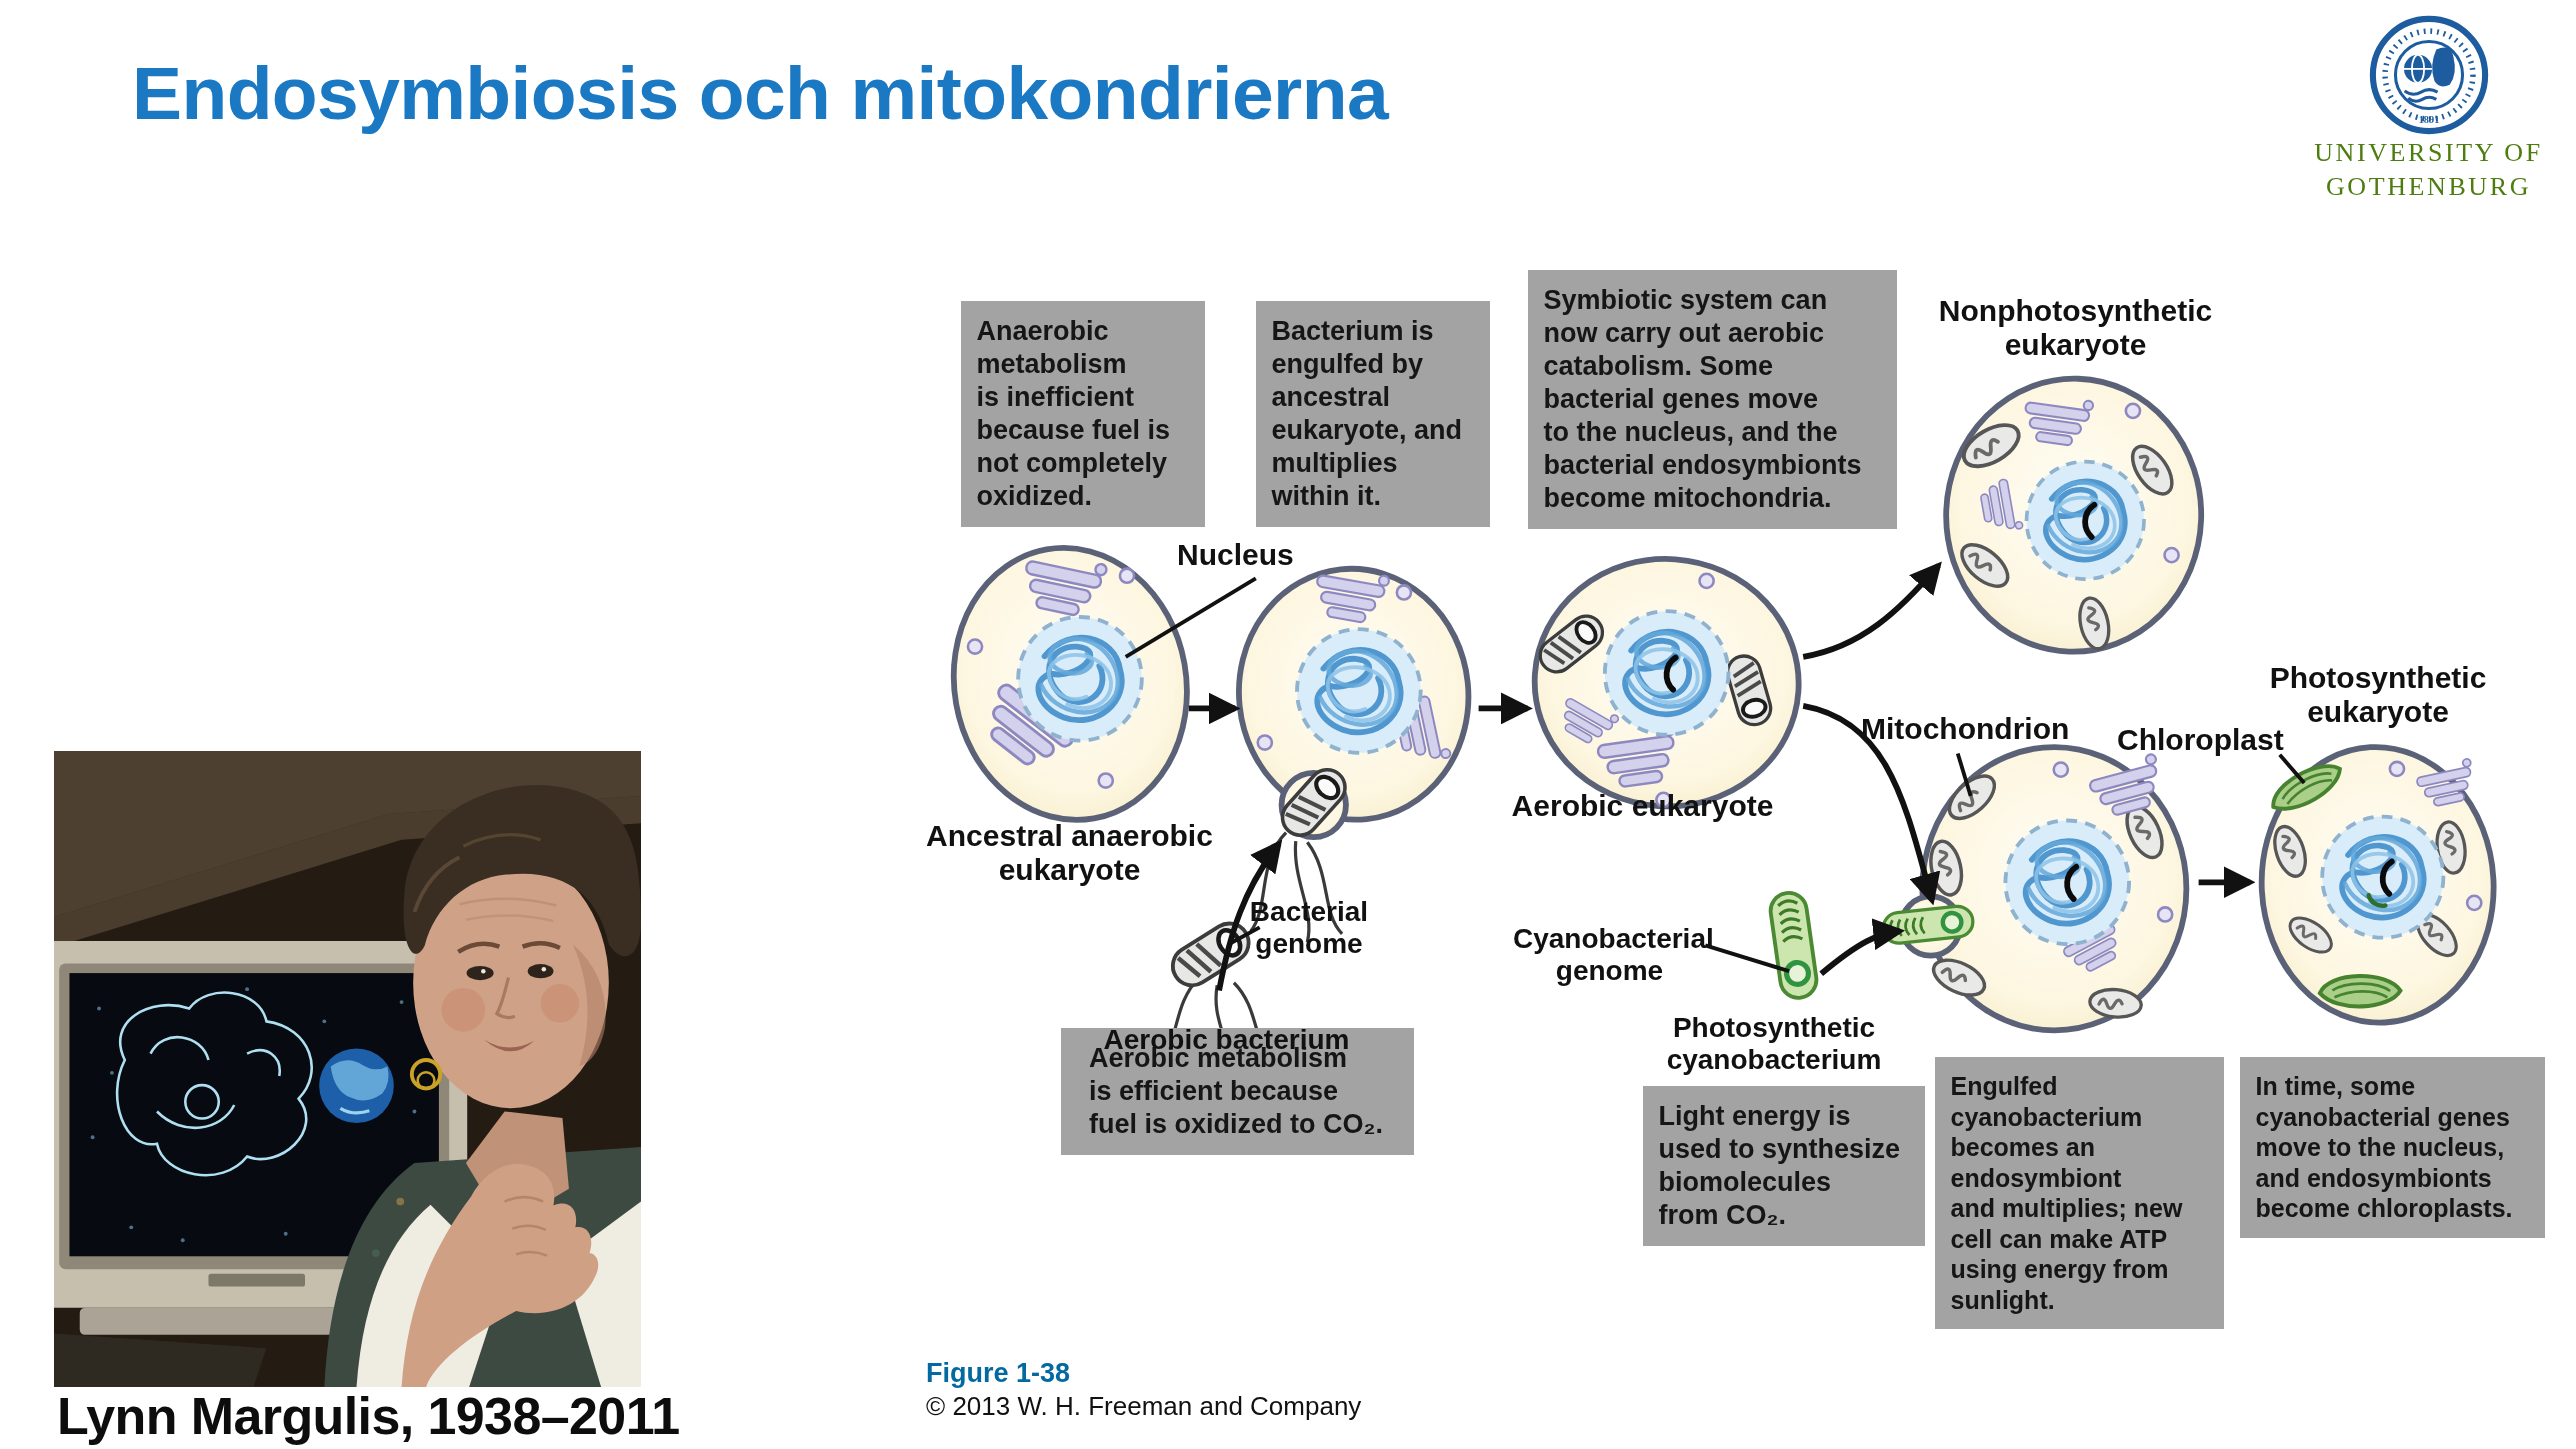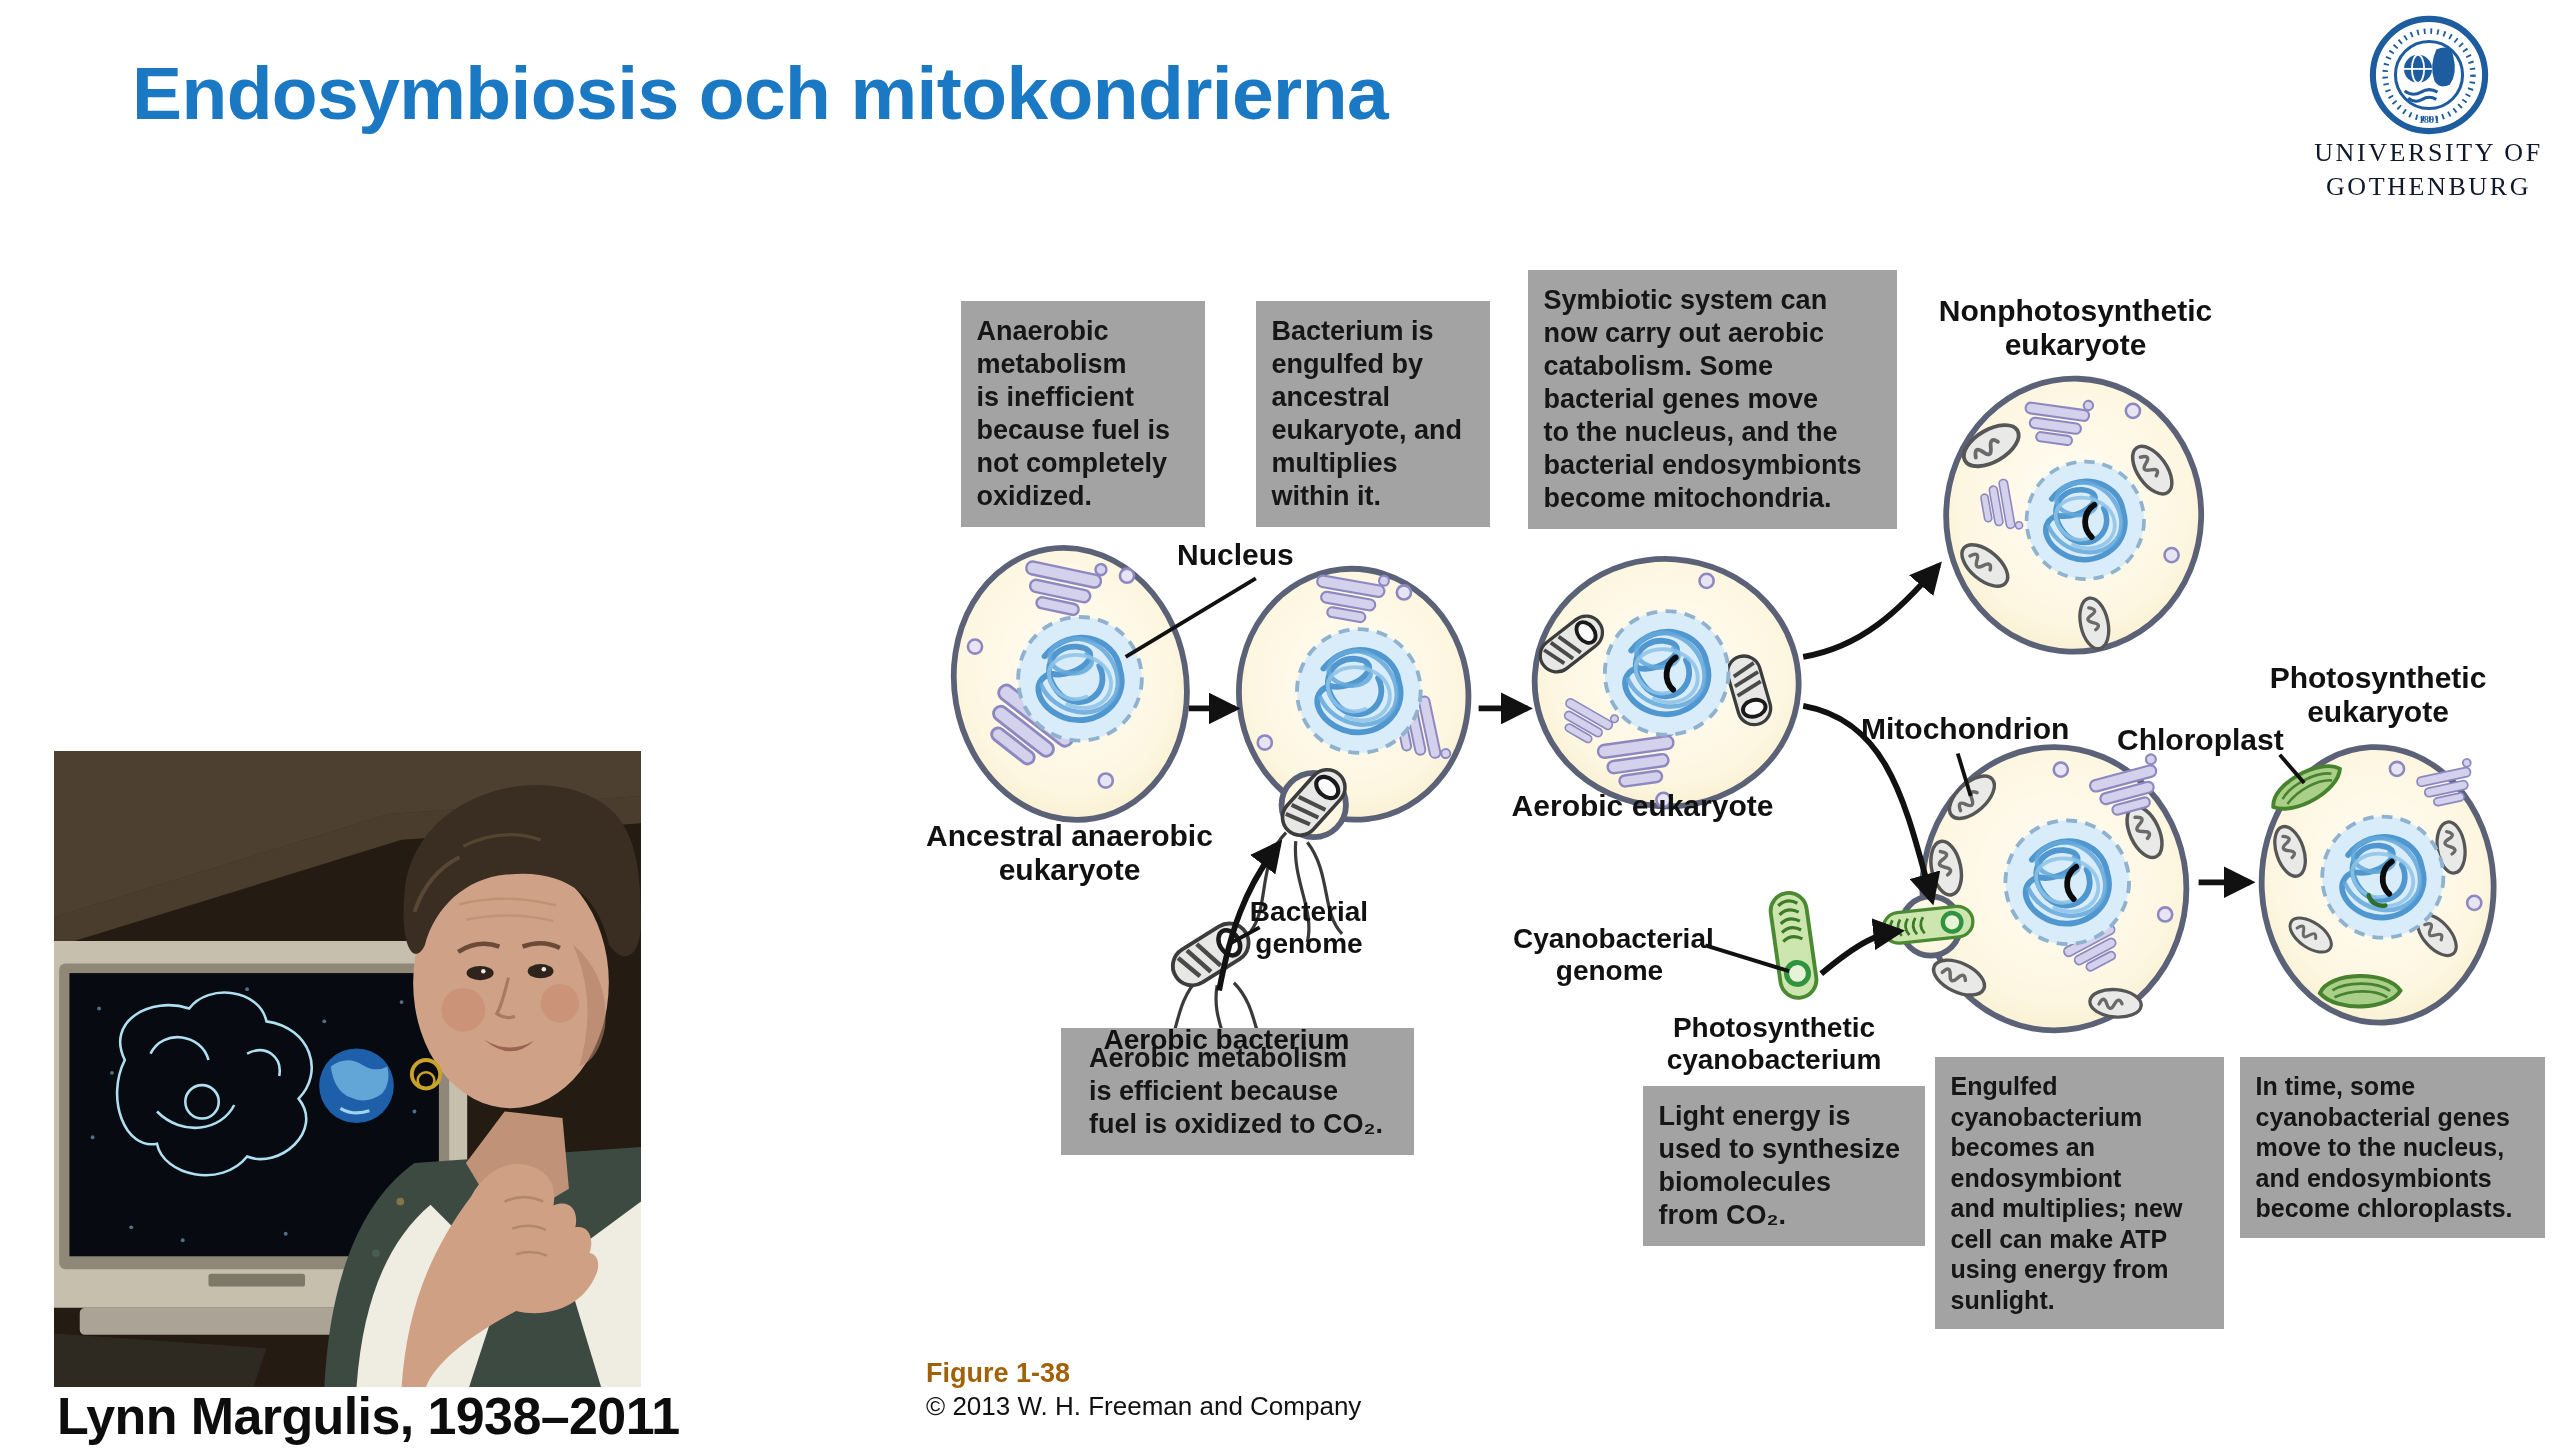--- a/index.html
+++ b/index.html
@@ -3,32 +3,32 @@
 <meta charset="utf-8">
 <style>
   html,body{margin:0;padding:0;background:#fff;}
   body{width:2576px;height:1449px;overflow:hidden;position:relative;
        font-family:"Liberation Sans","DejaVu Sans",sans-serif;}
   .abs{position:absolute;}
   #title{left:132px;top:50px;font-size:75px;font-weight:700;color:#1b79c4;letter-spacing:-0.6px;}
   
   #logo{left:2290px;top:14px;width:277px;text-align:center;}
   #seal{width:122px;height:122px;margin:0 auto;}
-  .logoline{font-family:"Liberation Serif","DejaVu Serif",serif;font-size:26px;color:#0f172a;
+  .logoline{font-family:"Liberation Serif","DejaVu Serif",serif;font-size:26px;color:#4d7c0f;
             letter-spacing:2.6px;line-height:1.3;}
   
   #photo{left:54px;top:751px;width:587px;height:636px;}
   #lynn-caption{left:57px;top:1386px;font-size:52px;font-weight:700;color:#0d0d0d;letter-spacing:-0.6px;}
   
   .box{background:#a3a3a3;color:#161616;font-weight:700;white-space:pre-line;
        padding:14px 15.5px;line-height:1.22;font-size:27px;}
   .lbl{color:#111;font-weight:700;white-space:pre-line;text-align:center;
        line-height:1.13;font-size:30px;}
   .lbl.left{text-align:right;}
-  .cap1{font-size:27px;font-weight:700;color:#a16207;}
+  .cap1{font-size:27px;font-weight:700;color:#0369a1;}
   .cap2,.cap3{font-size:26px;color:#111;line-height:1.35;}
   .it{font-style:italic;}
   #diagram-svg{left:0;top:0;width:2576px;height:1449px;}
   svg{display:block;}
 </style>
 </head>
 <body>
 
 <svg id="diagram-svg" class="abs" viewBox="0 0 4000 2250">
   <defs>

